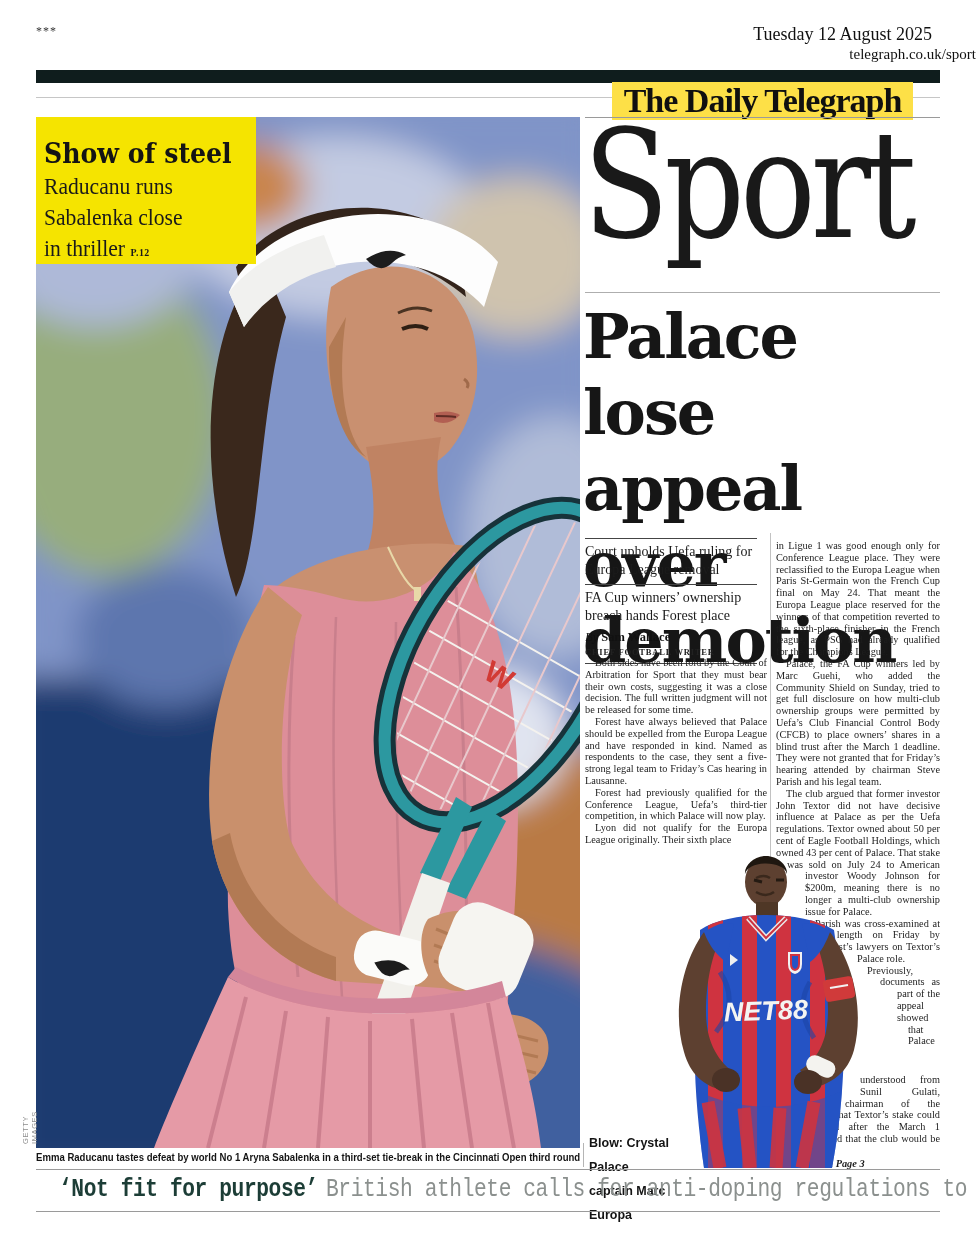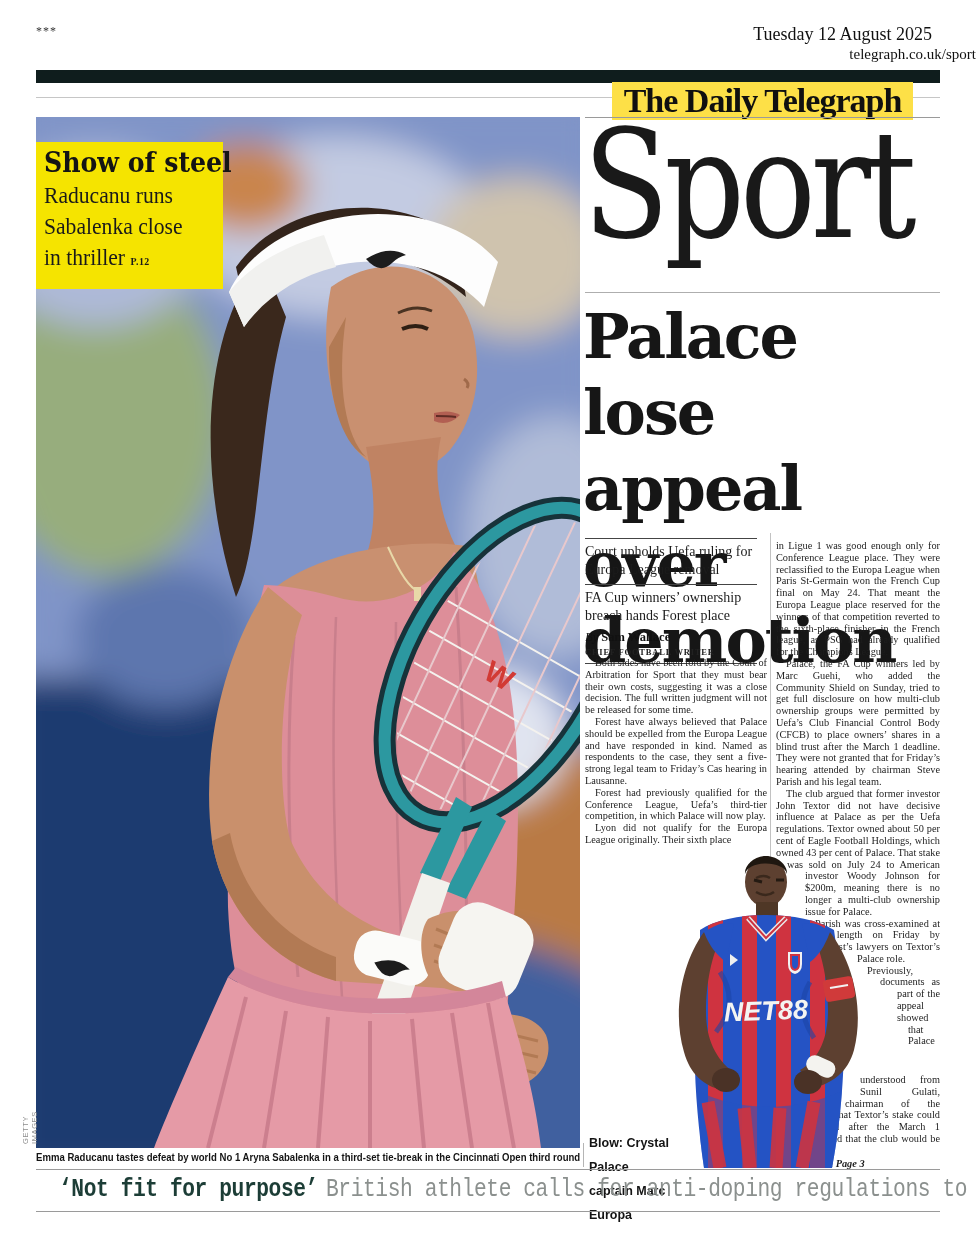--- a/index.html
+++ b/index.html
@@ -14,22 +14,22 @@
   .topbar{left:36px;top:70px;width:904px;height:13px;background:#0f1d1d;}
   .mast-line{left:36px;top:97px;width:904px;height:1px;background:#c6c6c6;}
   .masthead{left:585px;top:82px;width:355px;text-align:center;}
   .masthead span{display:inline-block;background:#fde047;padding:0 12px;
         font-family:Liberation Serif, serif;font-weight:700;font-size:34px;color:#101010;
         letter-spacing:-1px;}
   .rightcol-line{left:585px;top:117px;width:355px;height:1px;background:#9a9a9a;}
 
   
   .photo-wrap{left:36px;top:117px;width:544px;height:1031px;overflow:hidden;background:#7f94c6;}
-  .promo{left:36px;top:117px;width:187px;height:147px;background:#f5e400;padding:4px 0 0 8px;
-         box-sizing:border-box;z-index:6;margin-top:25px;}
+  .promo{left:36px;top:117px;width:220px;height:147px;background:#f5e400;padding:20px 0 0 8px;
+         box-sizing:border-box;z-index:6;}
   .promo-title{font-family:"DejaVu Serif",serif;font-weight:700;font-size:28px;color:#141414;
          white-space:nowrap;transform:scaleX(.9);transform-origin:left;line-height:34px;}
   .promo-line{font-size:24px;color:#1a1a1a;line-height:31px;white-space:nowrap;
          transform:scaleX(.9);transform-origin:left;}
   .promo-ref{font-size:11px;font-weight:700;letter-spacing:.5px;}
   .credit{left:21px;top:1082px;height:62px;font-family:"Liberation Sans",sans-serif;
           font-size:7.5px;color:#8d8d8d;letter-spacing:.6px;
           writing-mode:vertical-rl;transform:rotate(180deg);}
   .photo-cap{left:36px;top:1151px;width:548px;font-family:"Liberation Sans",sans-serif;
           font-weight:700;font-size:11px;color:#141414;white-space:nowrap;}

